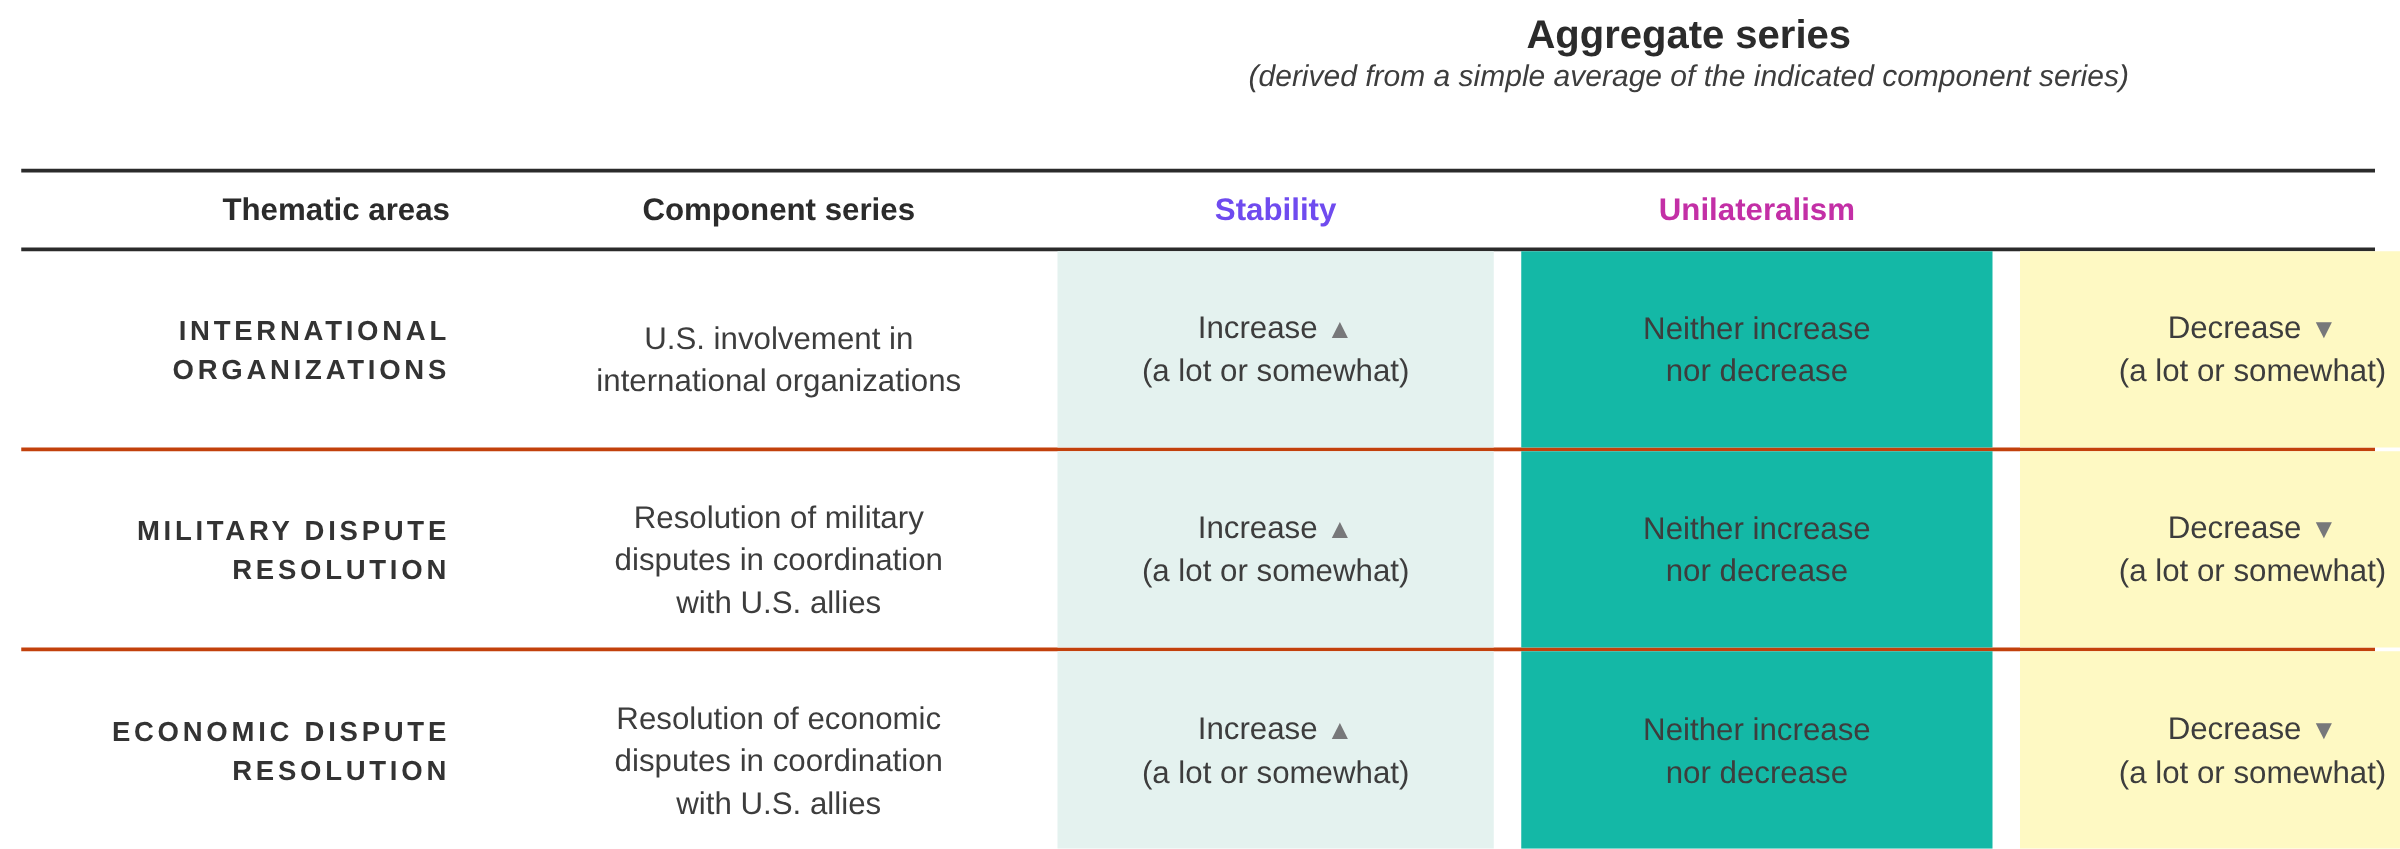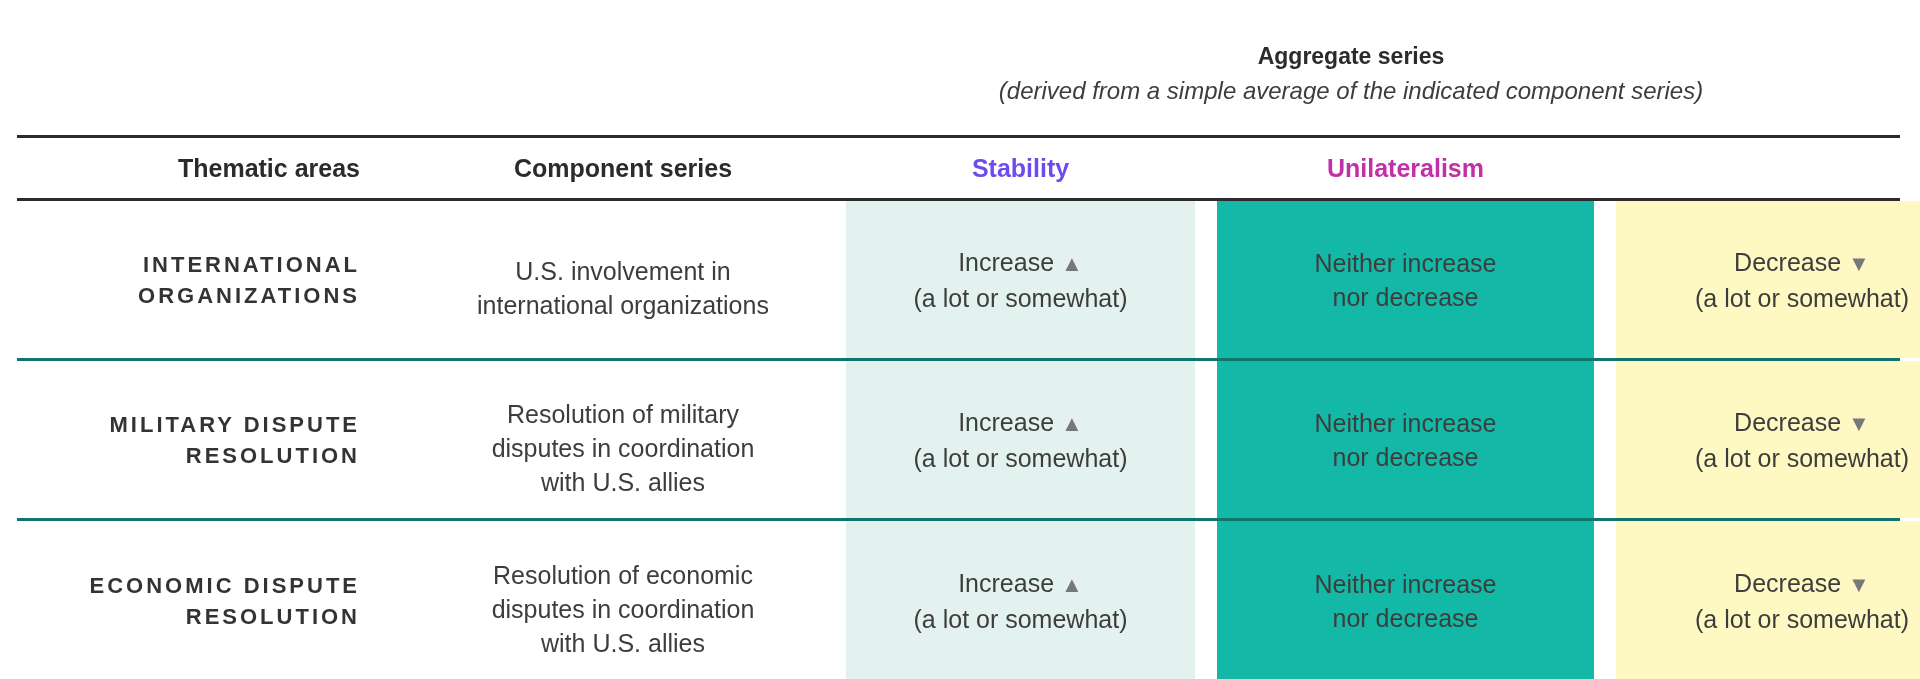--- a/index.html
+++ b/index.html
@@ -13,25 +13,24 @@
     color: #3d3d3d;
   }
   .title-block {
     position: absolute;
     top: 12px;
     left: 802px;
     width: 1098px;
     text-align: center;
   }
   .title-heading {
-    font-size: 23px;
+    font-size: 32px;
     font-weight: bold;
     color: #2b2b2b;
     line-height: 30px;
-    margin-top: 29px;
   }
   .title-subheading {
     font-size: 24px;
     font-style: italic;
     color: #3d3d3d;
     line-height: 30px;
     margin-top: 5px;
   }
   .table {
     position: absolute;
@@ -54,21 +53,21 @@
     font-size: 25px;
     font-weight: bold;
     color: #2b2b2b;
     text-align: center;
   }
   .header-cell.thematic { text-align: right; padding-right: 40px; box-sizing: border-box; }
   .hdr-multi { color: #16a49b; }
   .hdr-stab  { color: #6f4bef; }
   .hdr-uni   { color: #c32fa6; }
   .body-row { height: 157px; }
-  .body-row.separated { border-bottom: 3px solid #0f766e; }
+  .body-row.separated { border-bottom: 3px solid #c2410c; }
   .body-row.last { height: 159px; }
   .cell {
     display: flex;
     flex-direction: column;
     justify-content: center;
     text-align: center;
     font-size: 25px;
     line-height: 34px;
     color: #3d3d3d;
     box-sizing: border-box;

